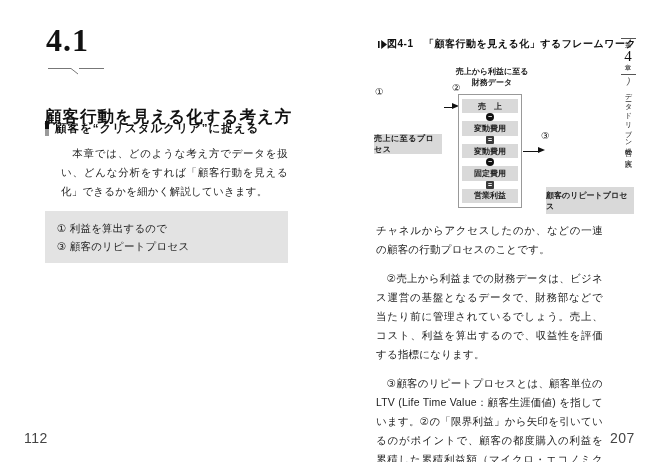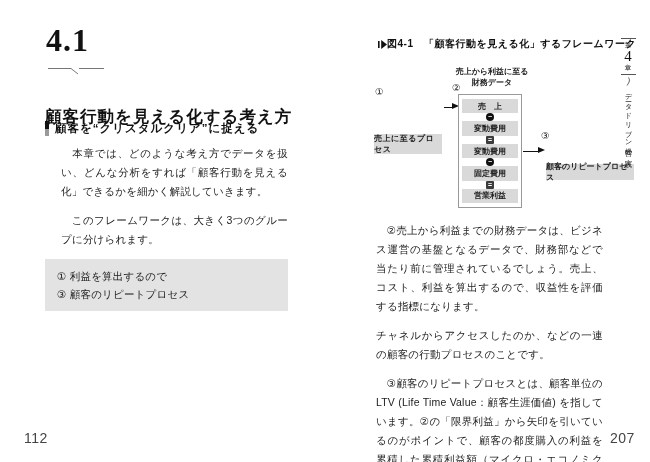--- a/index.html
+++ b/index.html
@@ -60,21 +60,21 @@
     position:absolute;left:62px;top:6px;width:140px;text-align:center;
     font-size:8px;line-height:11px;font-weight:700;color:#222;
   }
   .circ-num{position:absolute;font-size:9.5px;color:#222;}
   .dg-box{
     position:absolute;background:var(--box_gray,#d9d9d9);
     display:flex;align-items:center;justify-content:center;
     font-size:8px;font-weight:700;color:#222;letter-spacing:.5px;margin-top:36px;
   }
   .box-process1{left:14px;top:38px;width:68px;height:20px;}
-  .box-process3{left:186px;top:68px;width:88px;height:16px;letter-spacing:0;}
+  .box-process3{left:186px;top:91px;width:88px;height:27px;letter-spacing:0;}
   .num1{left:15px;top:26px;}
   .num2{left:92px;top:22px;}
   .num3{left:181px;top:70px;}
 
   .finance-outer{
     position:absolute;left:98px;top:34px;width:64px;height:114px;
     border:1px solid var(--border_gray,#999);background:#fff;
     box-sizing:border-box;padding:4px 3px;
     display:flex;flex-direction:column;align-items:center;justify-content:space-between;
   }
@@ -123,21 +123,20 @@
 
 <div class="abs page-title">顧客行動を見える化する考え方</div>
 
 <div class="abs subheading-row">
   <span class="subheading-bar"></span>
   <span class="subheading-text">顧客を“クリスタルクリア”に捉える</span>
 </div>
 
 <div class="abs body-col left-col">
   <p>　本章では、どのような考え方でデータを扱い、どんな分析をすれば「顧客行動を見える化」できるかを細かく解説していきます。</p>
-  <p>　このフレームワークは、大きく3つのグループに分けられます。</p>
   <div class="list-box">
     <div>① 利益を算出するので</div>
     <div>③ 顧客のリピートプロセス</div>
   </div>
 
 </div>
 
 <div class="abs folio folio-left">112</div>
 
 <div class="abs fig-caption">
@@ -180,22 +179,22 @@
     <div class="fin-box">営業利益</div>
   </div>
 
   <div class="harrow arrow2"></div>
 
   <span class="circ-num num3">③</span>
   <div class="dg-box box-process3">顧客のリピートプロセス</div>
 </div>
 
 <div class="abs body-col right-col">
+  <p>チャネルからアクセスしたのか、などの一連の顧客の行動プロセスのことです。</p>
   <p>　②売上から利益までの財務データは、ビジネス運営の基盤となるデータで、財務部などで当たり前に管理されているでしょう。売上、コスト、利益を算出するので、収益性を評価する指標になります。</p>
-  <p>チャネルからアクセスしたのか、などの一連の顧客の行動プロセスのことです。</p>
   <p>　③顧客のリピートプロセスとは、顧客単位のLTV (Life Time Value：顧客生涯価値) を指しています。②の「限界利益」から矢印を引いているのがポイントで、顧客の都度購入の利益を累積した累積利益額（マイクロ・エコノミクス）をLTVと捉えています。事業のタイプによっては、「限界利益」ではなく「粗利」や「営業利益」で計算することもあると思います。</p>
 </div>
 
 <div class="abs folio folio-right">207</div>
 
 <div class="abs chapter-tab">
   <div class="tab-rule"></div>
   <div class="tab-kanji-small">第</div>
   <div class="tab-num">4</div>
   <div class="tab-kanji-small">章</div>

